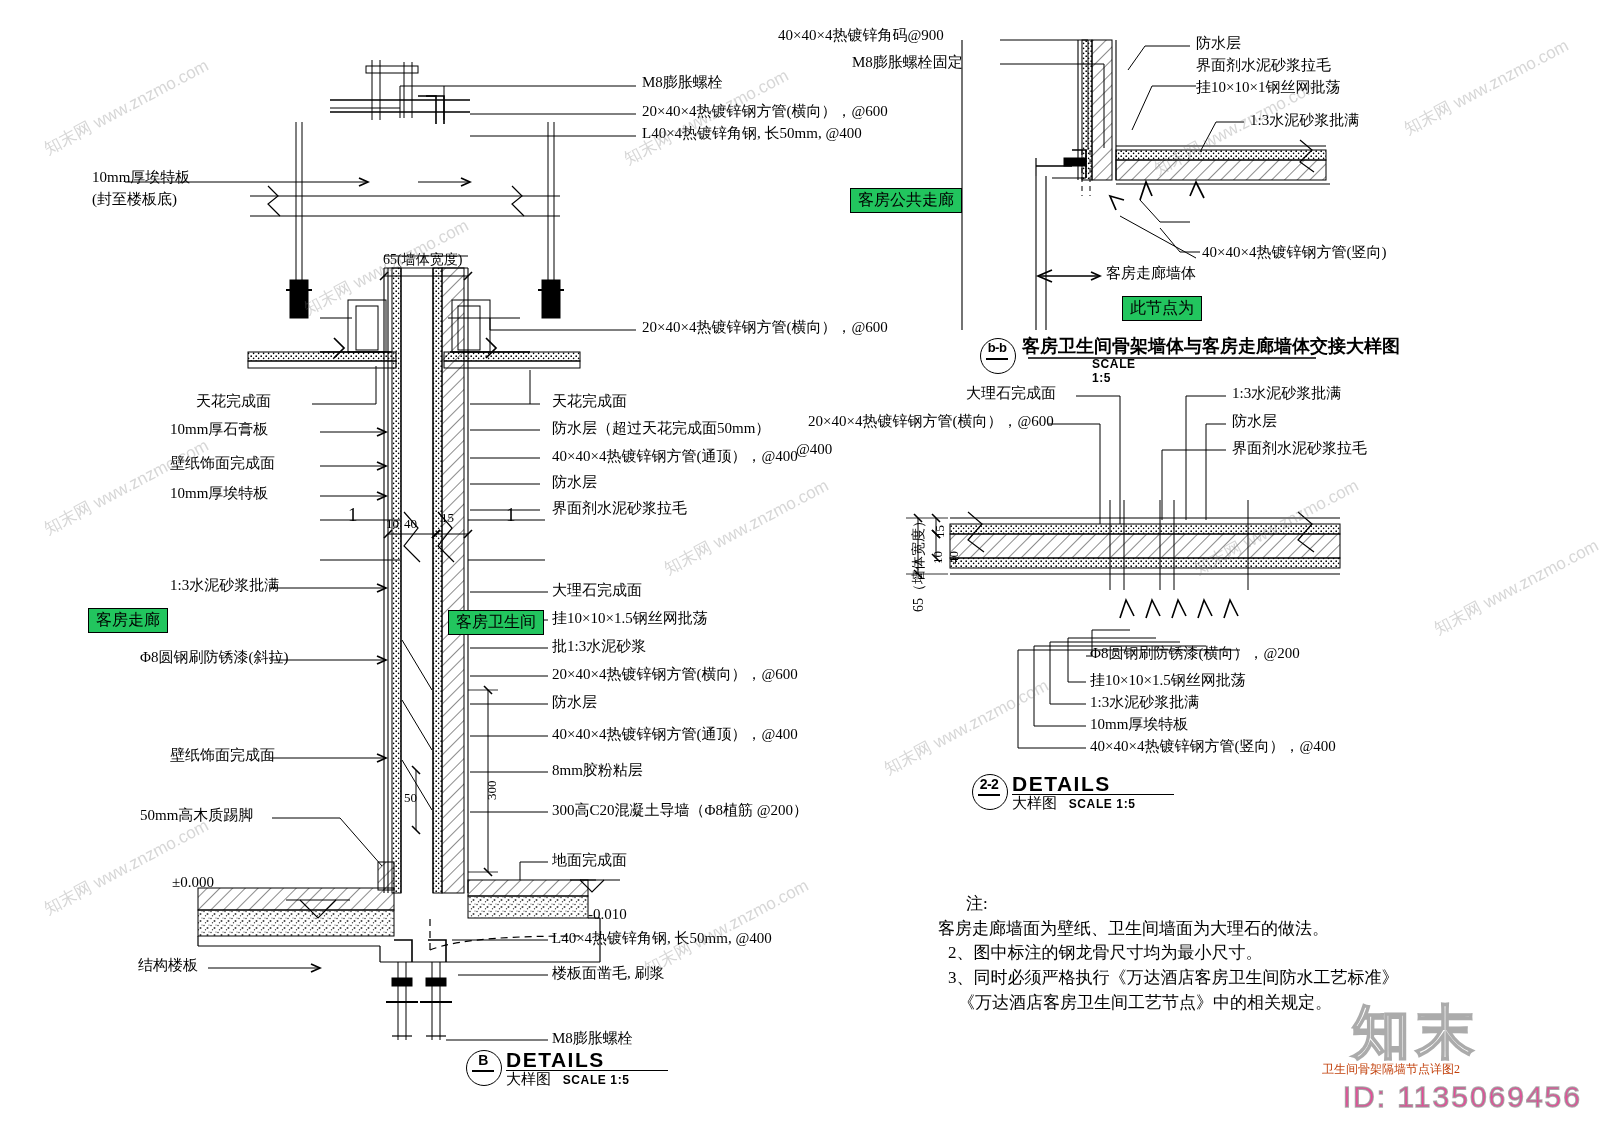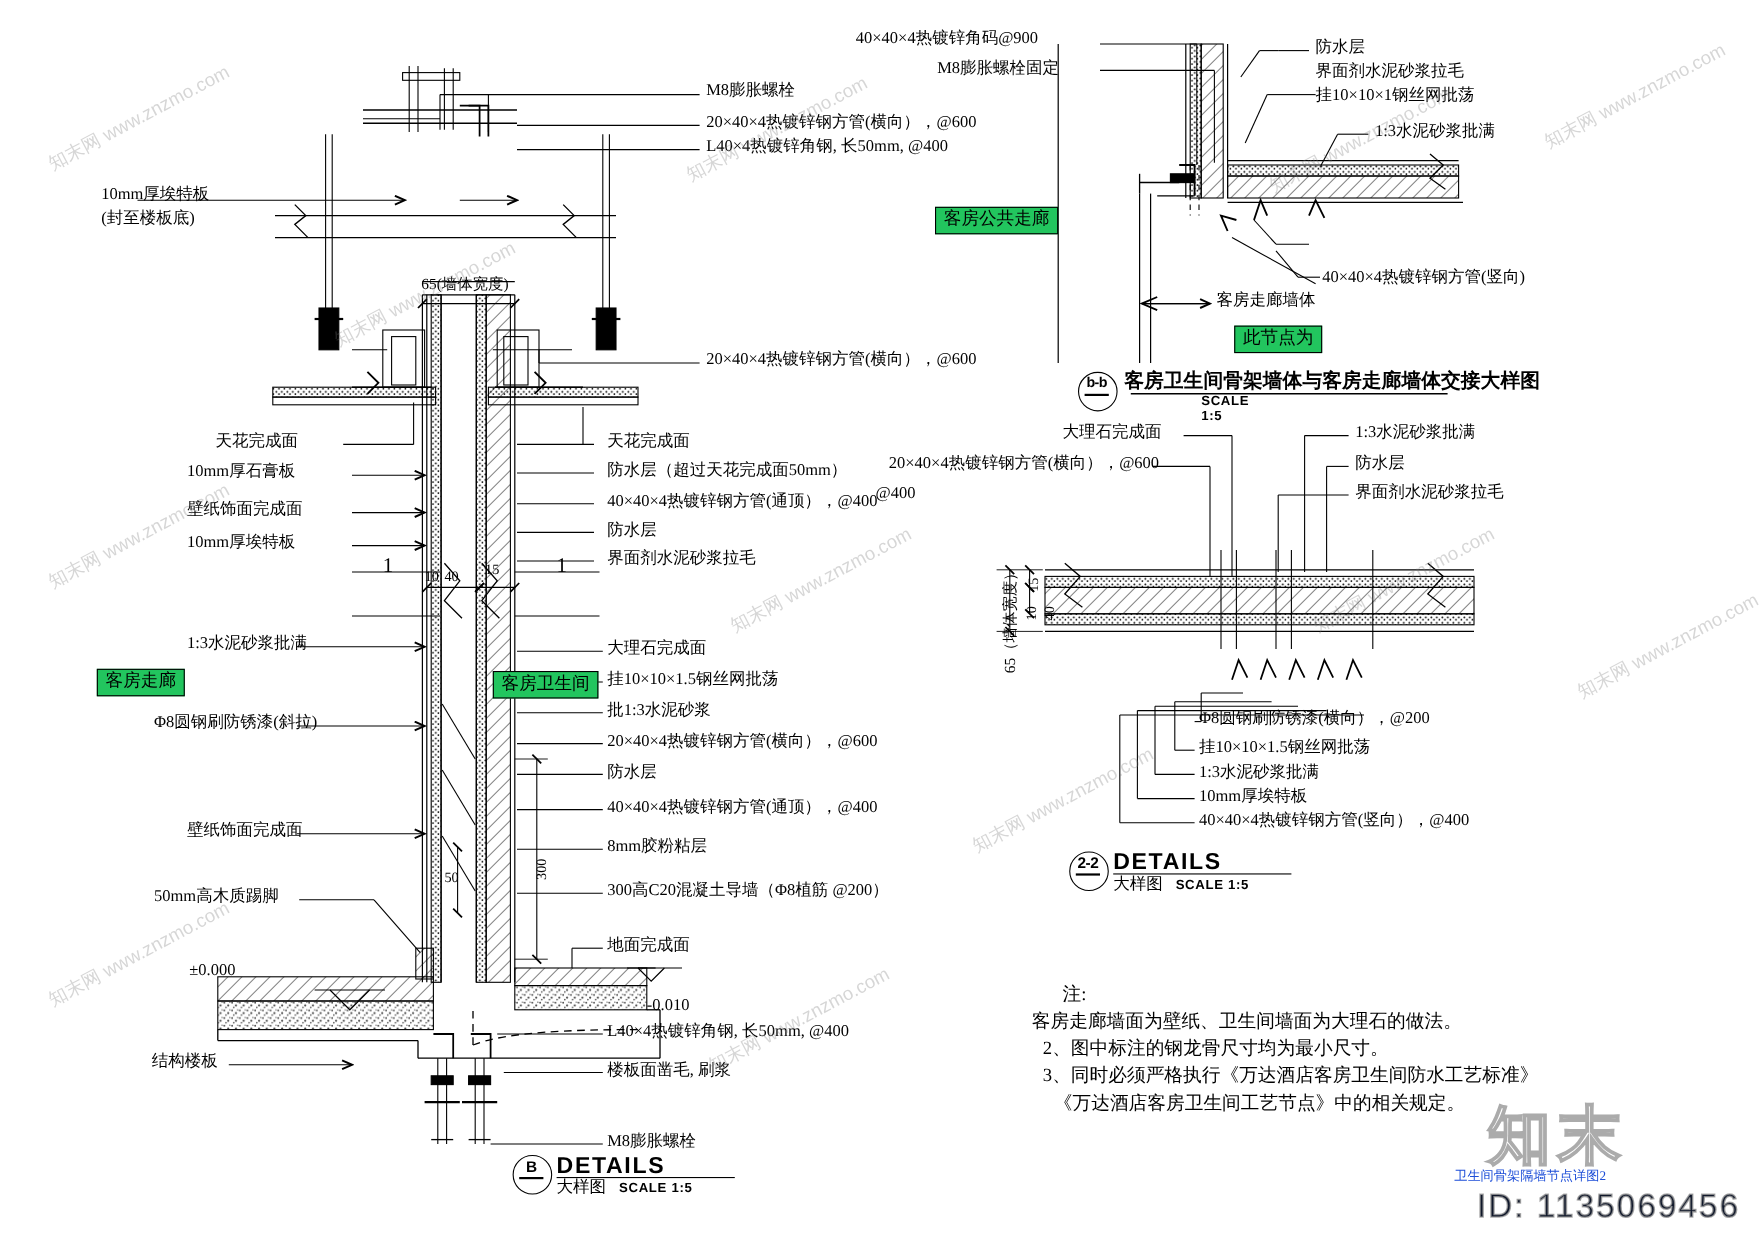--- a/index.html
+++ b/index.html
@@ -37,30 +37,30 @@
   .ttl-wide-sub{position:absolute;left:112px;top:19px;font-family:"Liberation Sans",sans-serif;font-size:12px;font-weight:bold;letter-spacing:0.6px;}
   .notes{position:absolute;font-size:17px;line-height:1.45;white-space:nowrap;}
   .notes div{white-space:nowrap;}
   .wm{
     position:absolute;color:rgba(120,120,120,0.30);font-size:17px;
     font-family:"Liberation Sans",sans-serif;white-space:nowrap;
     transform:rotate(-28deg);transform-origin:left top;user-select:none;pointer-events:none;
   }
   .wm-id{
     position:absolute;right:18px;bottom:16px;font-family:"Liberation Sans",sans-serif;
-    font-size:30px;letter-spacing:2px;color:#0f172a;
+    font-size:30px;letter-spacing:2px;color:#ec4899;
     -webkit-text-stroke:1.4px rgba(150,150,150,0.75);
   }
   .wm-logo{
     position:absolute;right:120px;bottom:58px;font-family:"Liberation Sans",sans-serif;
     font-size:58px;font-weight:bold;letter-spacing:6px;color:#fff;
     -webkit-text-stroke:1.6px rgba(150,150,150,0.8);
   }
   .sheet-name{
-    position:absolute;right:140px;bottom:52px;font-size:12px;color:#1d4ed8;white-space:nowrap;
+    position:absolute;right:140px;bottom:52px;font-size:12px;color:#c2410c;white-space:nowrap;
   }
   .dimtxt{position:absolute;font-size:13px;white-space:nowrap;}
   .rot90{transform:rotate(-90deg);transform-origin:left top;}
 </style>
 </head>
 <body>
 
 <div class="stage">
 
 <svg class="draw" viewBox="0 0 1600 1130">

